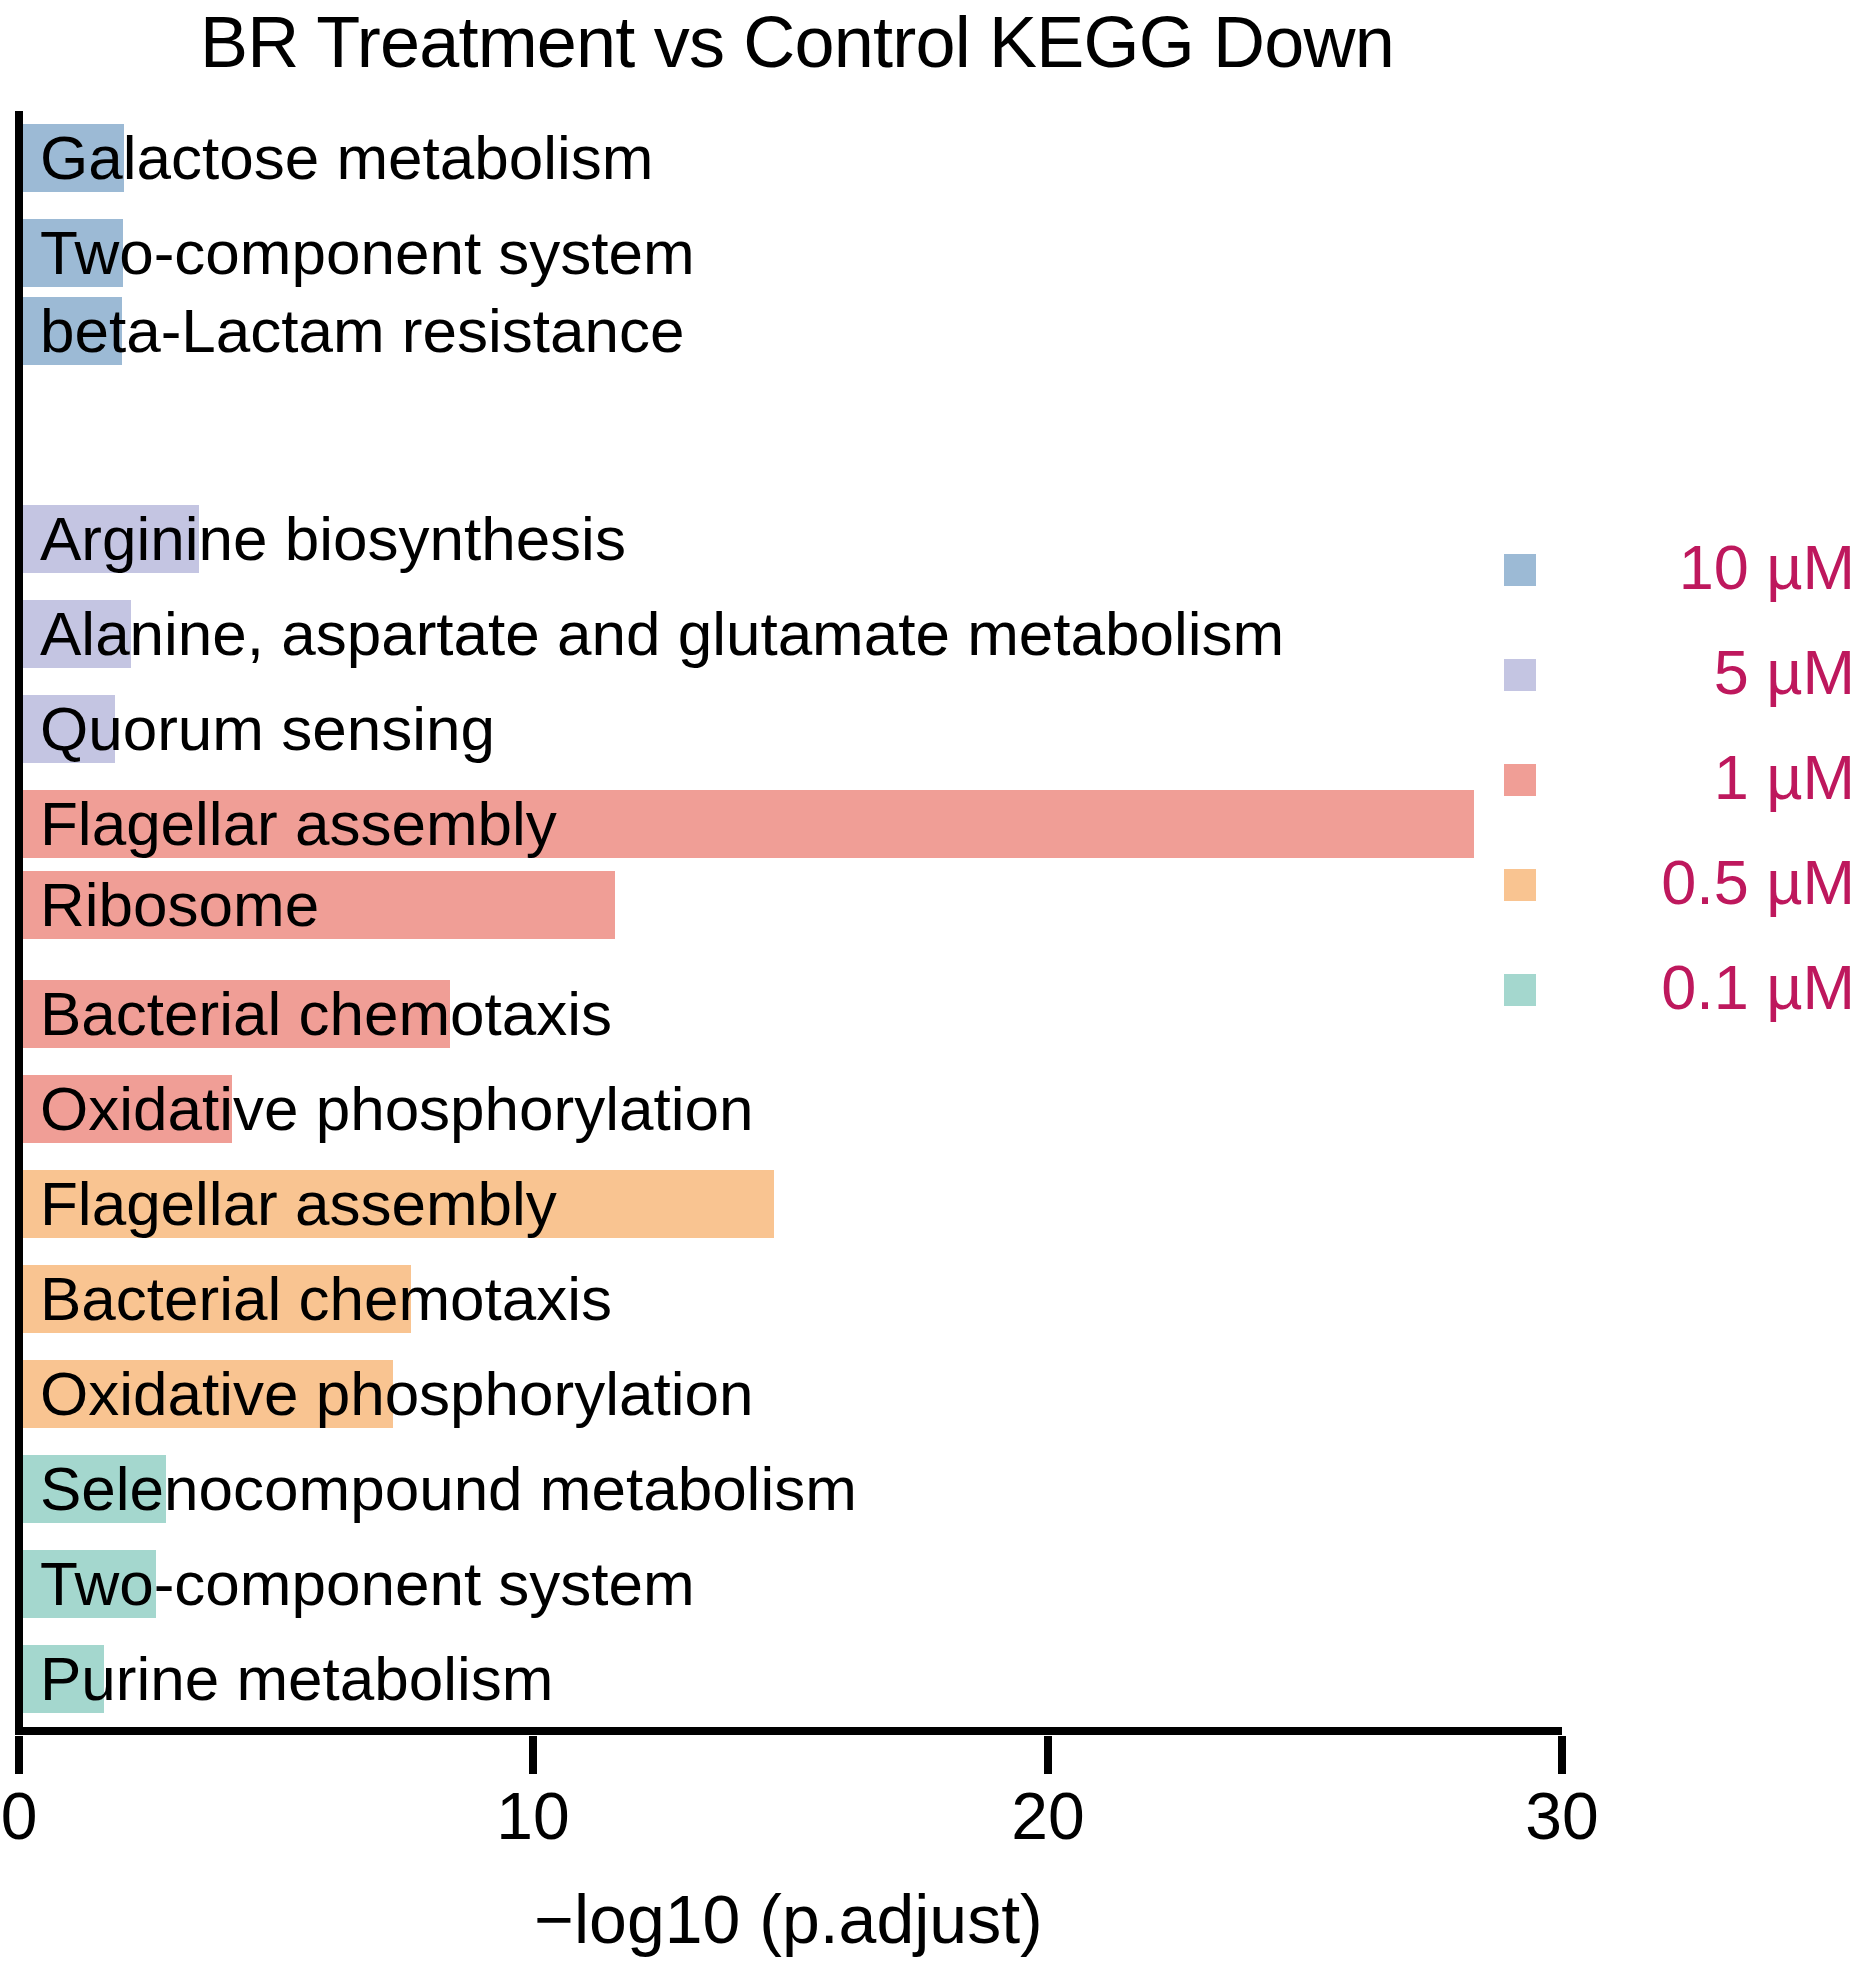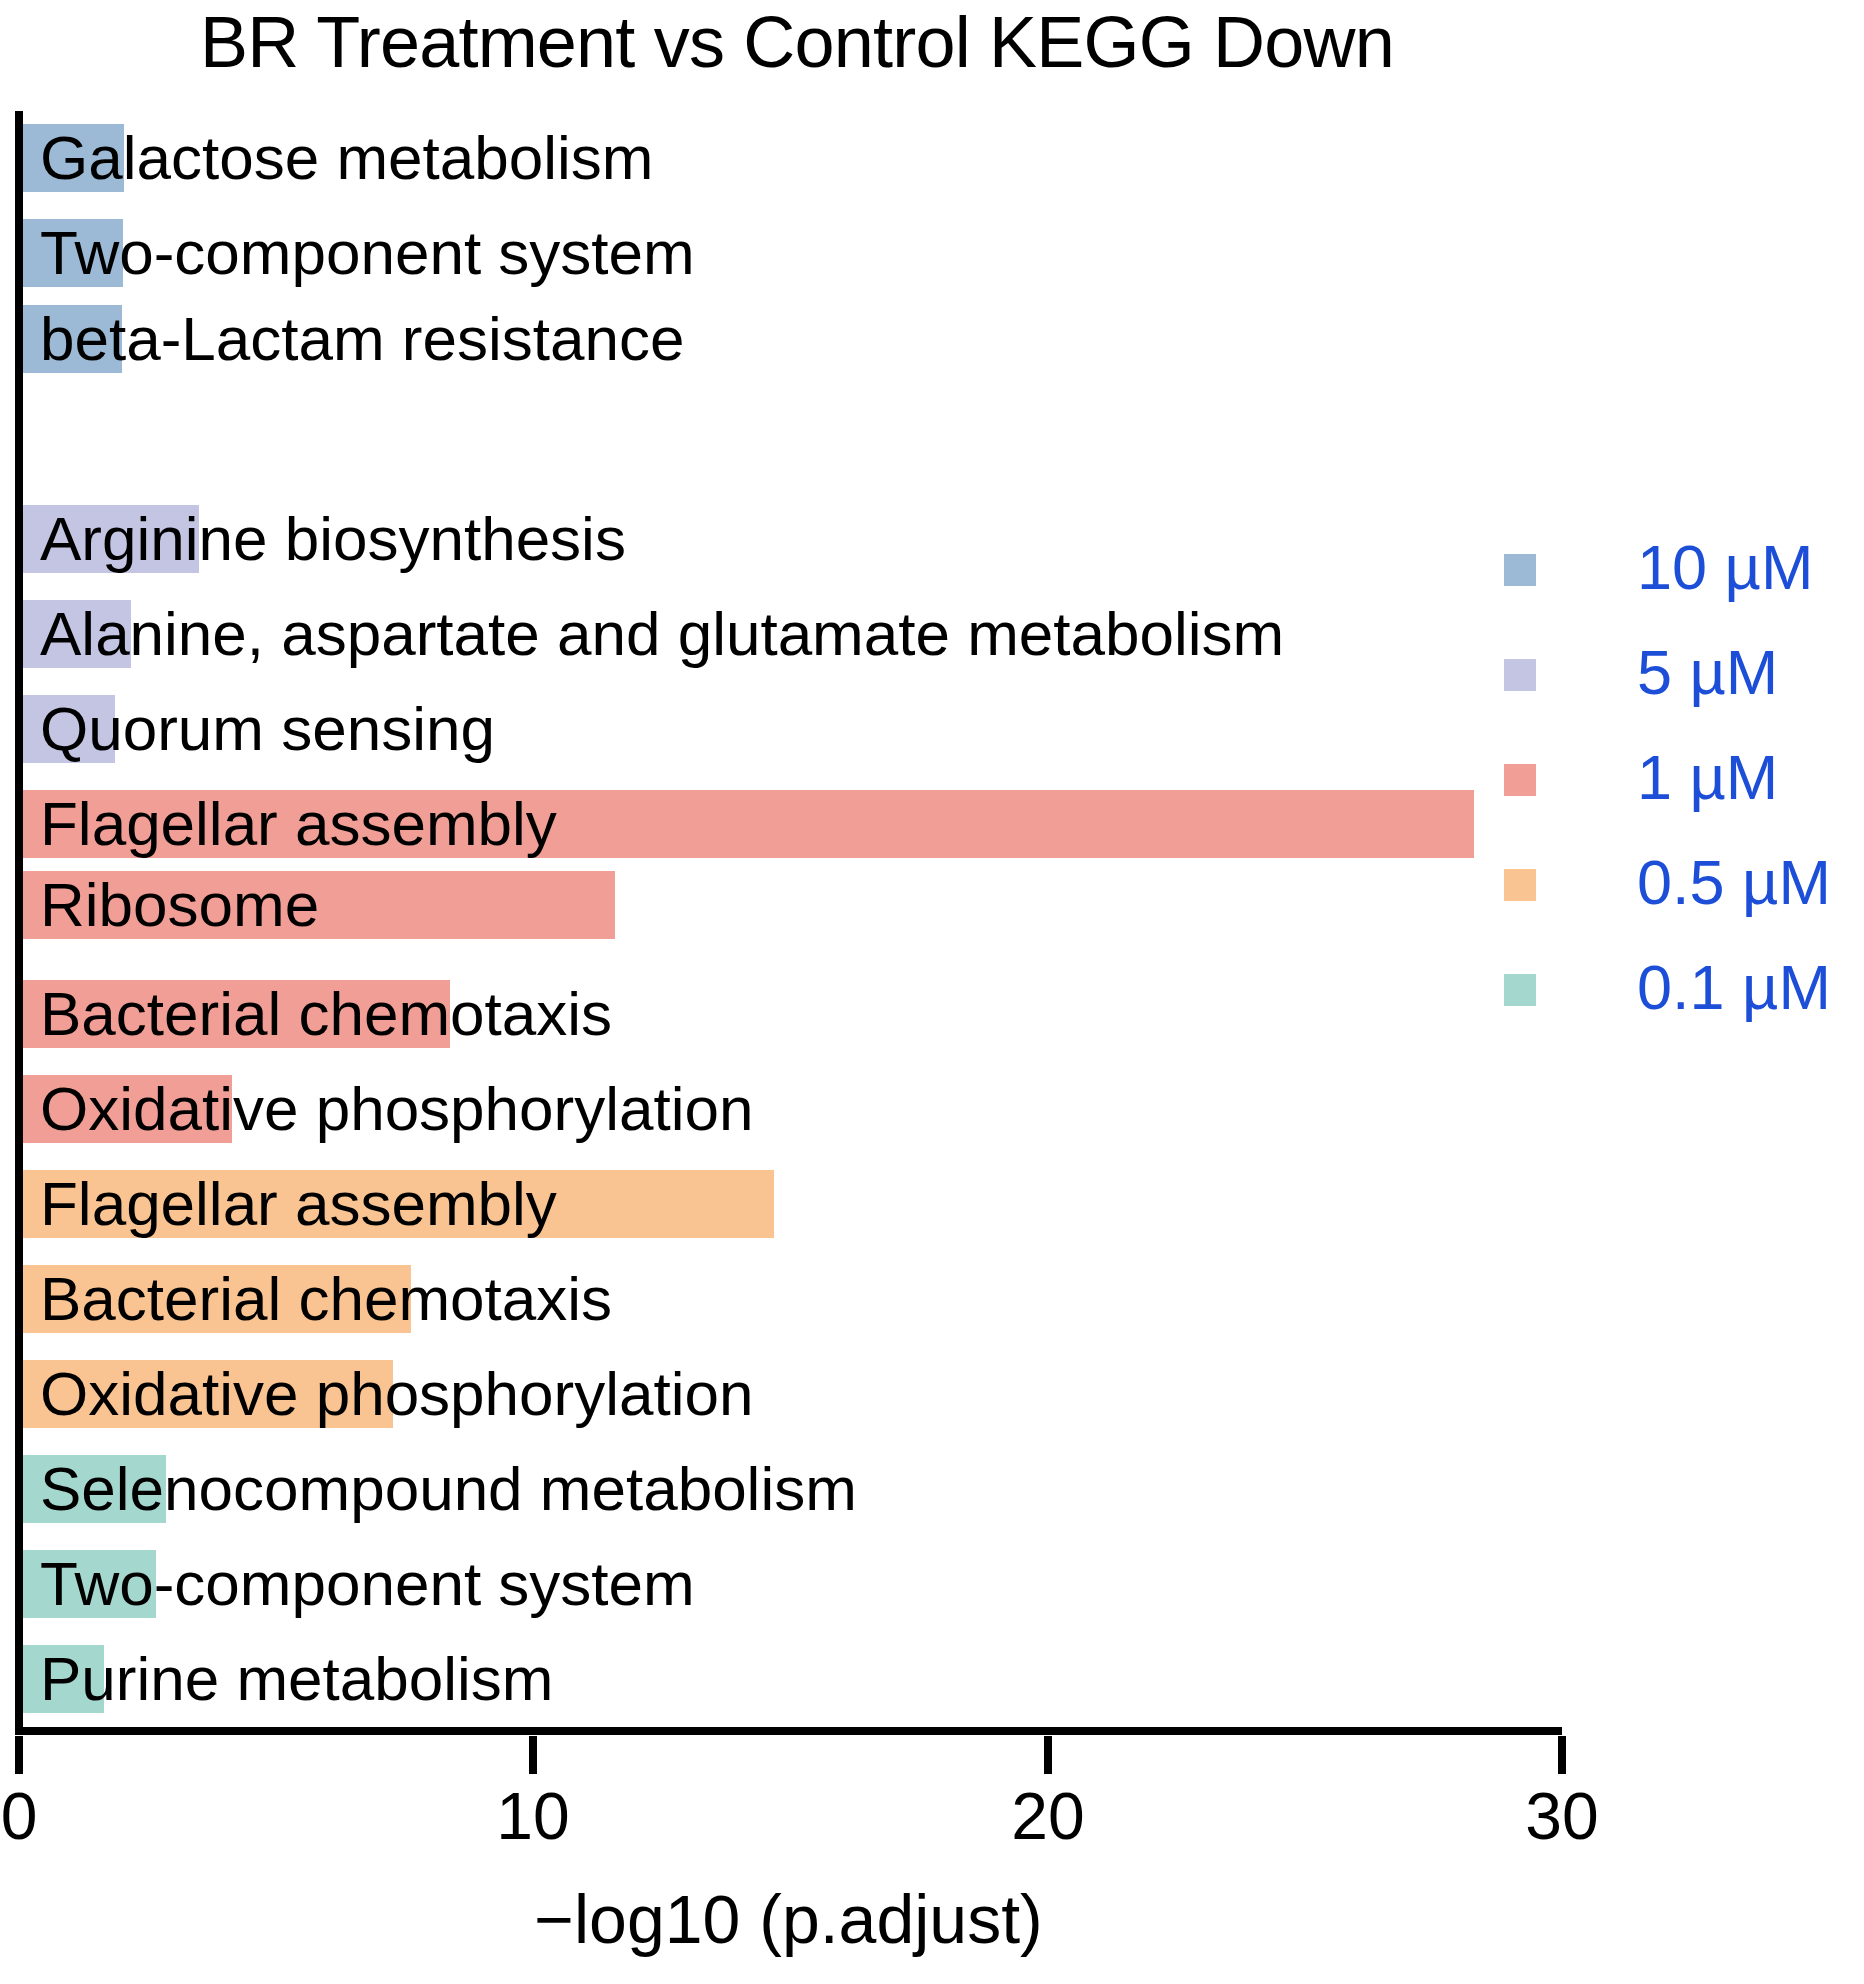--- a/index.html
+++ b/index.html
@@ -124,46 +124,46 @@
     left: 16.5px;
     top: 36px;
     width: 32px;
     height: 32px;
   }
   .legend-label {
     position: absolute;
     left: 150px;
     top: 18px;
     width: 218px;
-    text-align: left;
+    text-align: right;
     font-size: 63px;
     line-height: 1;
     white-space: nowrap;
-    color: #1d4ed8;
+    color: #be185d;
   }
 </style>
 </head>
 <body>
 
 <div id="figure">
 
   <div id="chart-title">BR Treatment vs Control KEGG Down</div>
 
   <div id="y-axis-line"></div>
 
   <div id="plot-area">
       <div class="bar-row" style="top: 13.3px; height: 68px;">
         <div class="bar" title="Galactose metabolism — 1.97" style="width: 101px; background: rgb(156, 186, 213);"></div>
         <div class="bar-label">Galactose metabolism</div>
       </div>
       <div class="bar-row" style="top: 108px; height: 68px;">
         <div class="bar" title="Two-component system — 1.95" style="width: 100px; background: rgb(156, 186, 213);"></div>
         <div class="bar-label">Two-component system</div>
       </div>
-      <div class="bar-row" style="top: 194px; height: 68px;">
+      <div class="bar-row" style="top: 186px; height: 68px;">
         <div class="bar" title="beta-Lactam resistance — 1.92" style="width: 99px; background: rgb(156, 186, 213);"></div>
         <div class="bar-label">beta-Lactam resistance</div>
       </div>
       <div class="bar-row" style="top: 489px; height: 68px;">
         <div class="bar" title="Alanine, aspartate and glutamate metabolism — 2.09" style="width: 108px; background: rgb(196, 197, 226);"></div>
         <div class="bar-label">Alanine, aspartate and glutamate metabolism</div>
       </div>
       <div class="bar-row" style="top: 394px; height: 68px;">
         <div class="bar" title="Arginine biosynthesis — 3.43" style="width: 176px; background: rgb(196, 197, 226);"></div>
         <div class="bar-label">Arginine biosynthesis</div>

